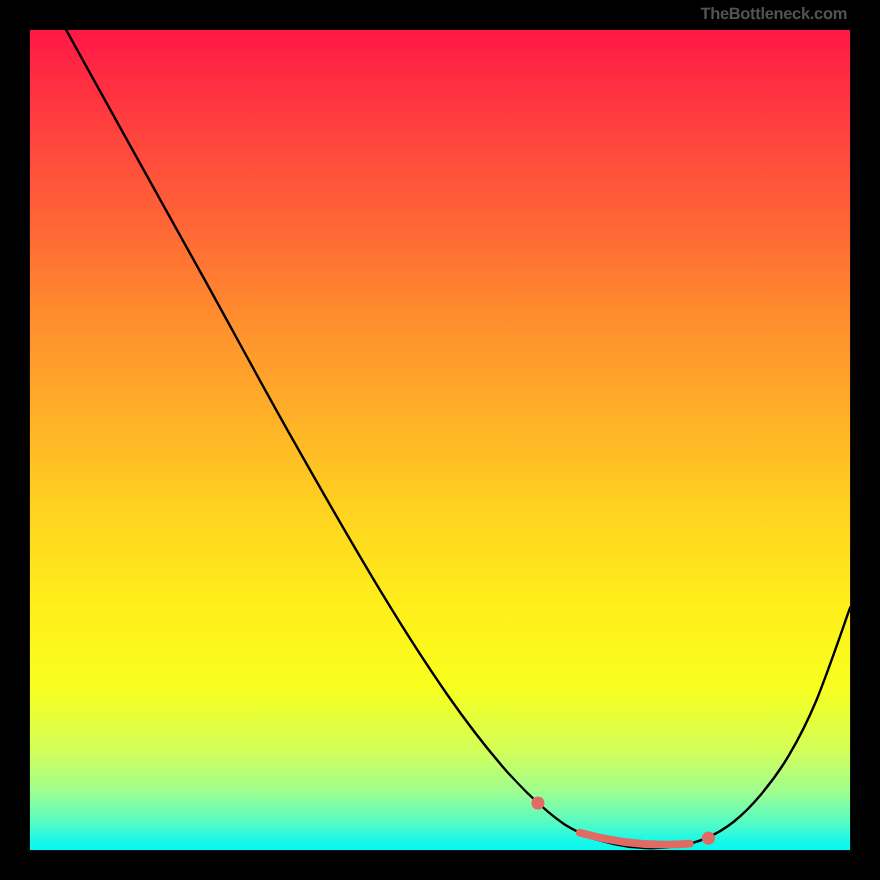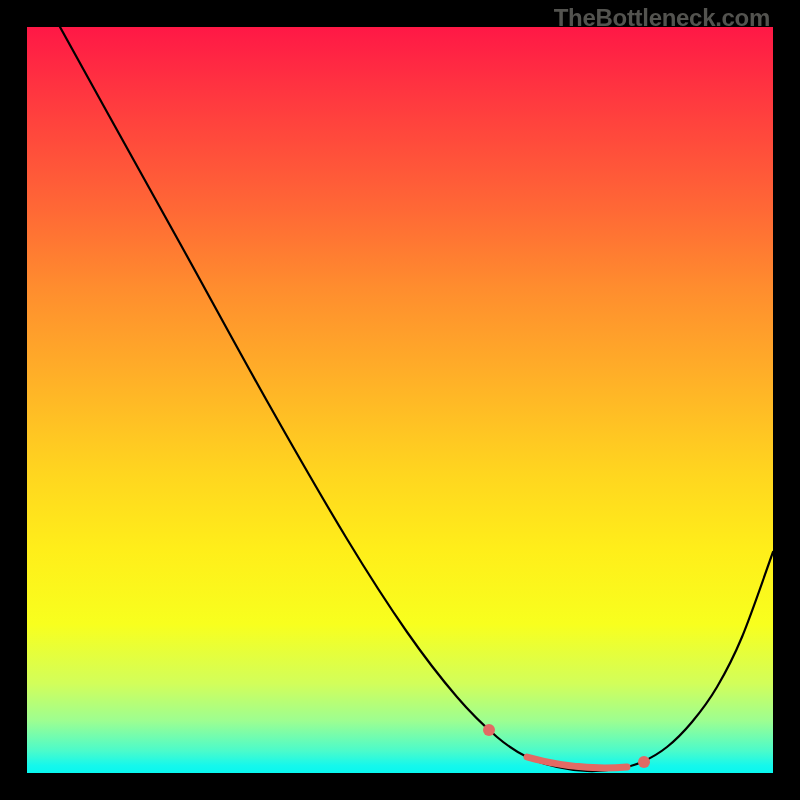--- a/index.html
+++ b/index.html
@@ -46,21 +46,21 @@
       #4cfbca 97%,
       #15f8ec 99%,
       #08f8f0 100%
     );
   }
   .attribution {
     position: absolute;
     top: 4px;
     right: 30px;
     font-family: Arial, Helvetica, sans-serif;
-    font-size: 24px;
+    font-size: 15px;
     font-weight: bold;
     color: #53534f;
     letter-spacing: -0.3px;
   }
   svg.curve {
     position: absolute;
     left: 0;
     top: 0;
     width: 100%;
     height: 100%;

